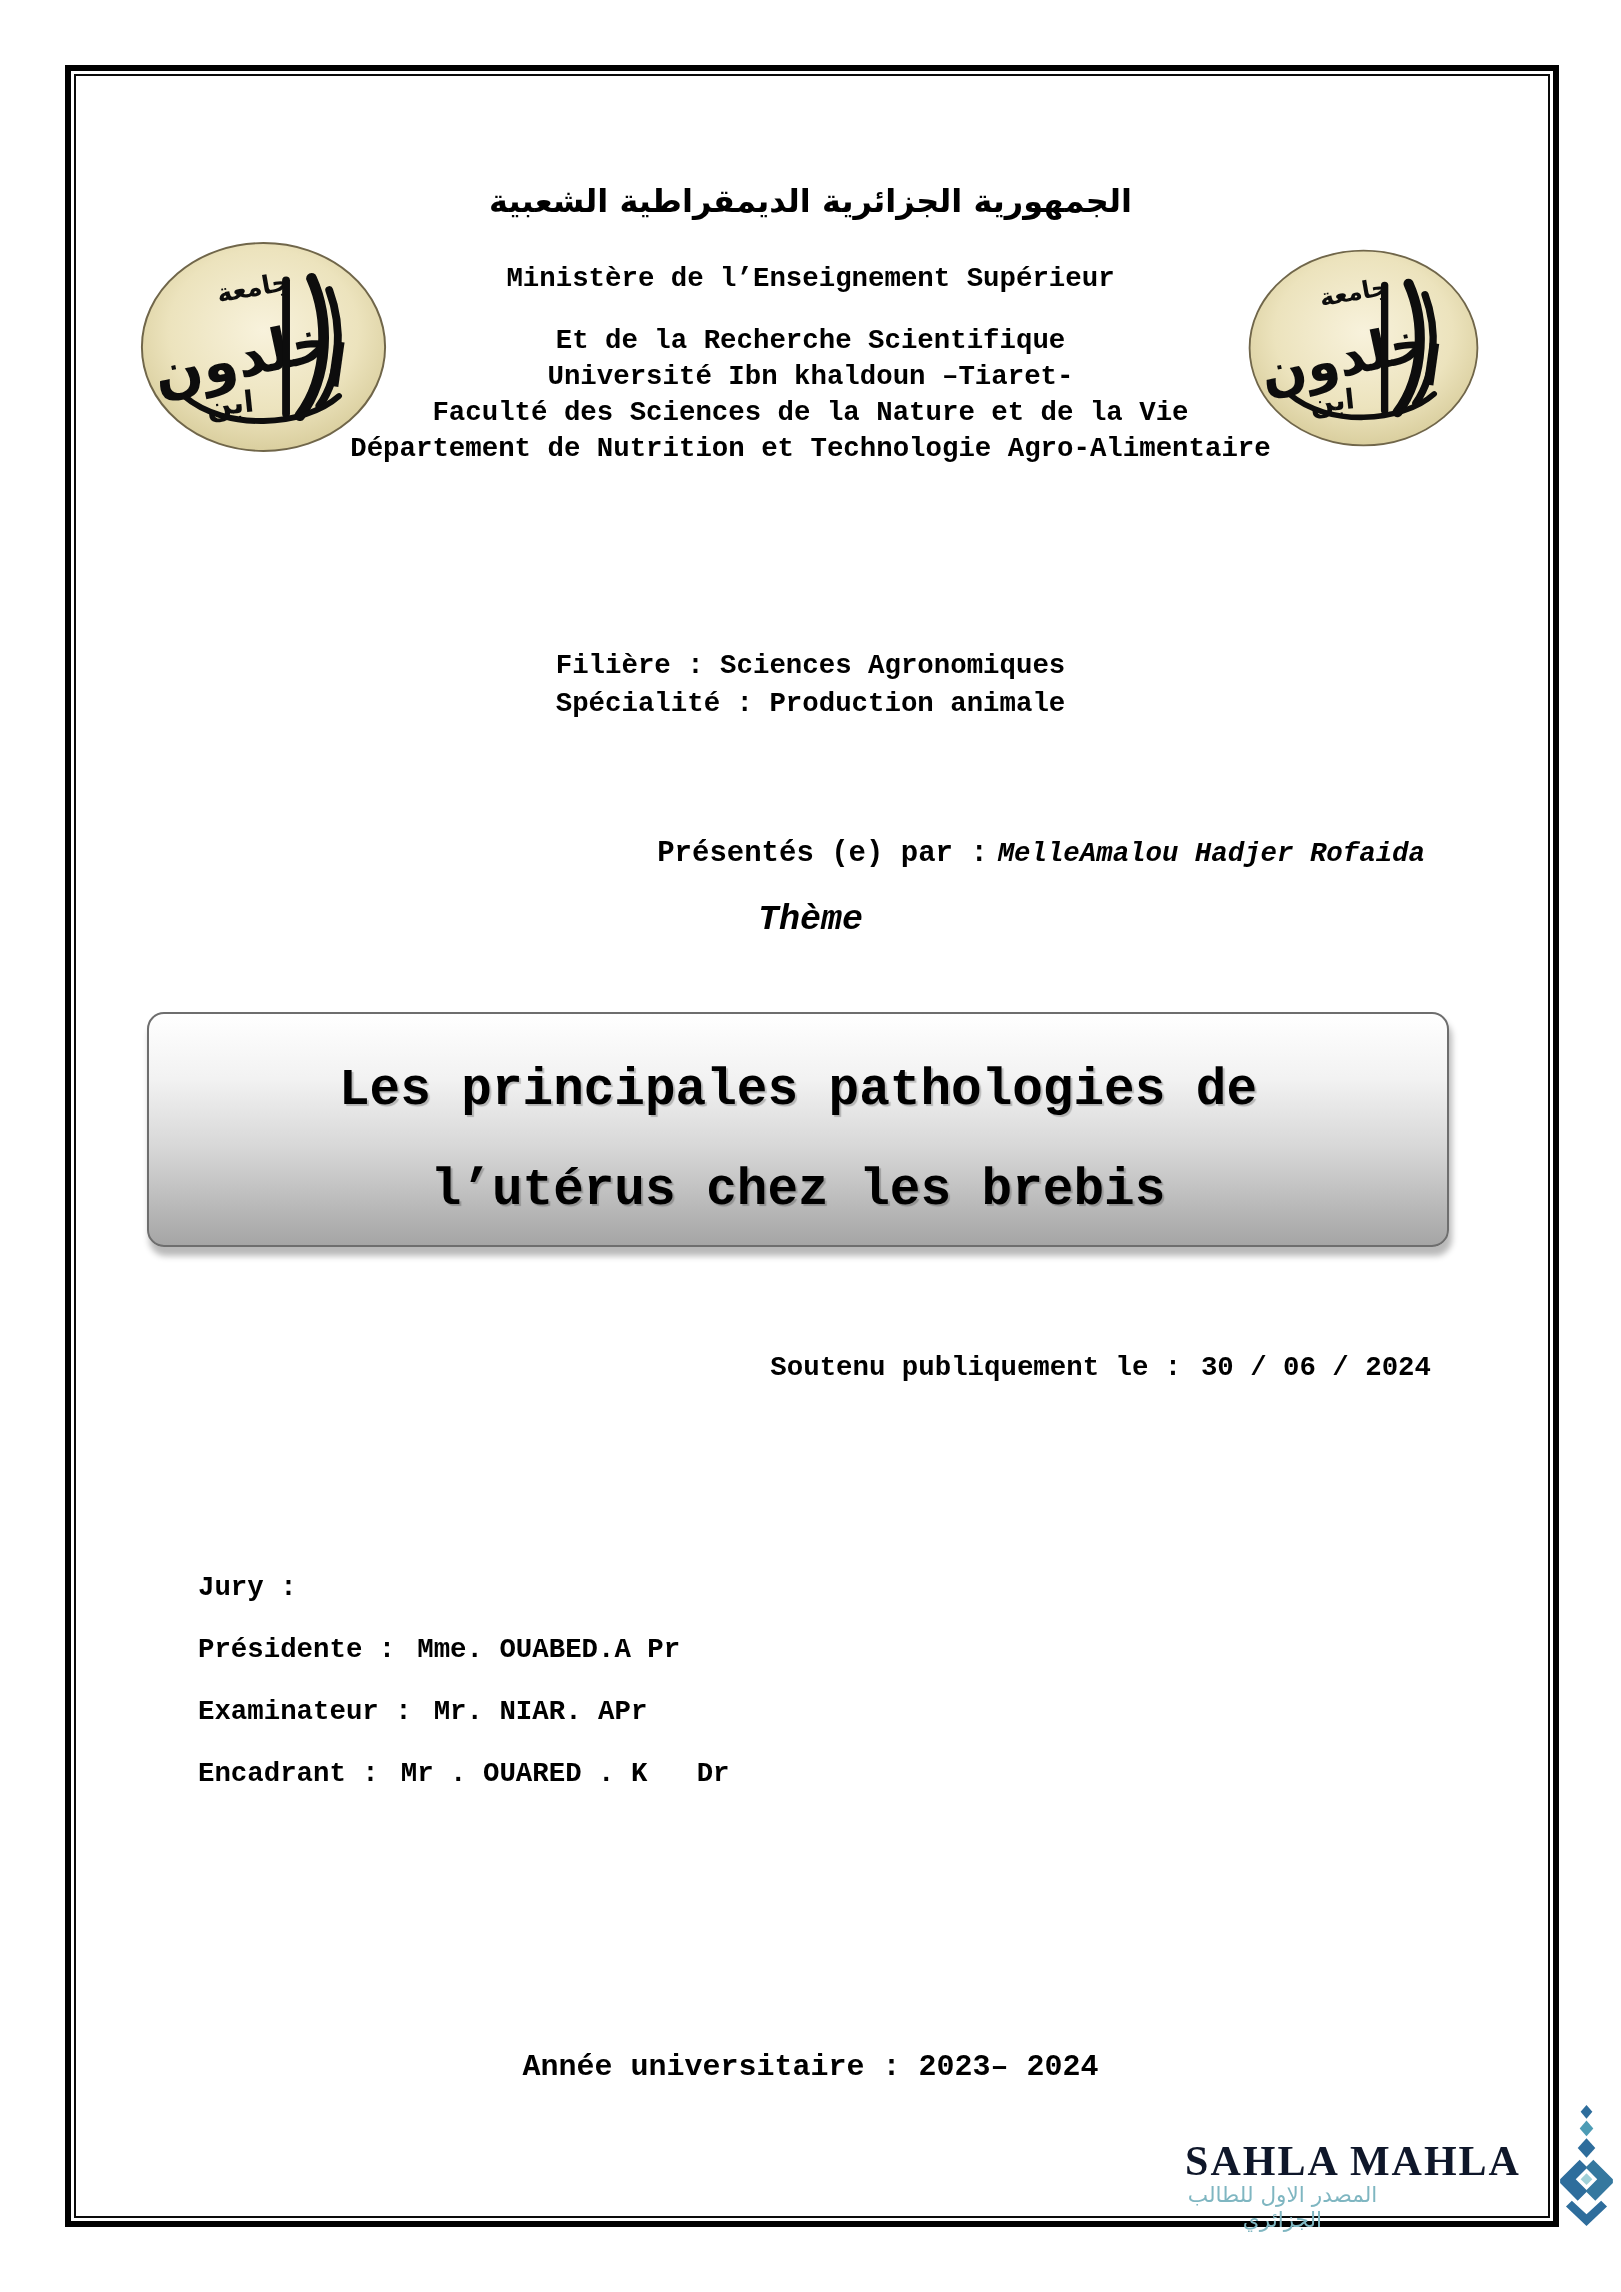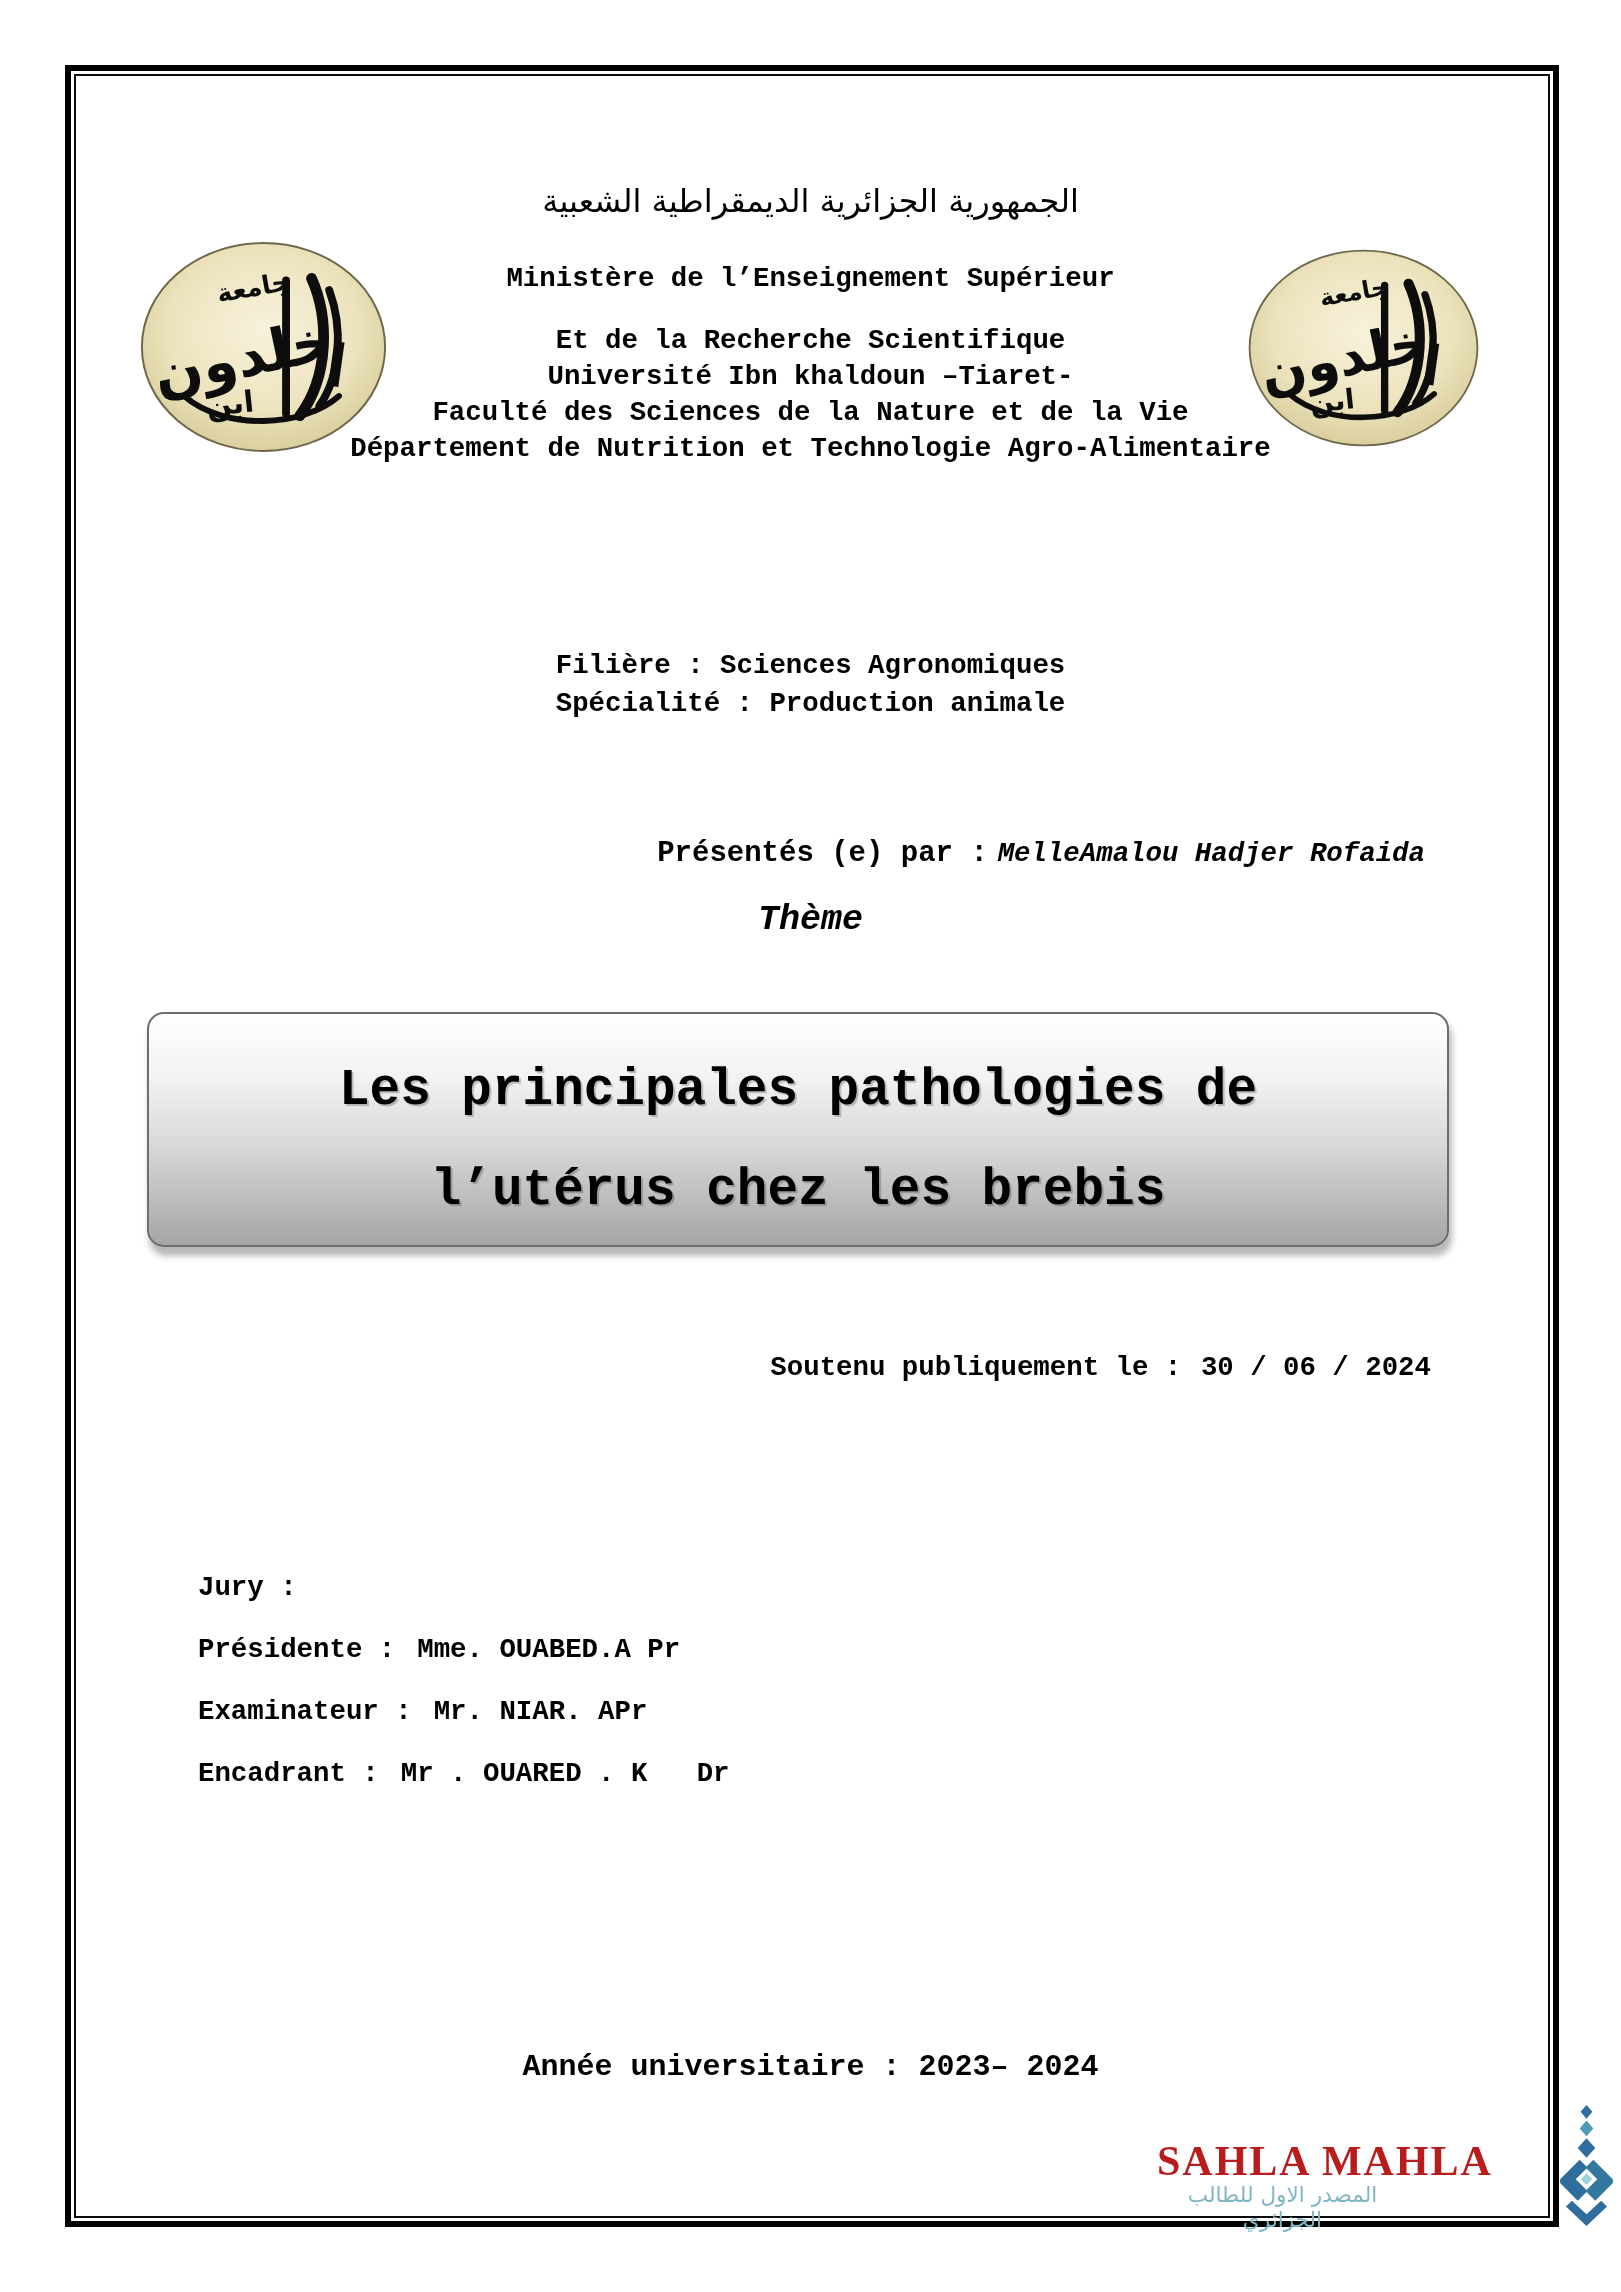--- a/index.html
+++ b/index.html
@@ -10,21 +10,21 @@
   
   .frame{
     position:absolute;left:65px;top:65px;width:1494px;height:2162px;
     border:6.9px solid #000;box-sizing:border-box;
   }
   .frame-inner{
     position:absolute;inset:2.9px;border:2px solid #0a0a0a;
   }
   [data-bind]{white-space:pre-wrap;font-family:Liberation Mono, monospace;}
   .abs{position:absolute;left:78px;right:78px;text-align:center;}
-  .arabic-title{top:182px;font-family:"DejaVu Sans",sans-serif;font-size:32px;font-weight:normal;direction:rtl;}
+  .arabic-title{top:182px;font-family:"DejaVu Sans",sans-serif;font-size:32px;font-weight:bold;direction:rtl;}
   .ministry1{top:263px;font-size:27.4px;font-weight:bold;}
   .header-block{top:323px;font-size:27.4px;font-weight:bold;line-height:36px;}
   .memoir-title{top:537px;font-size:39px;font-weight:bold;}
   .degree-block{top:647px;font-size:27.4px;font-weight:bold;line-height:38px;}
   .presented{top:835px;left:78px;right:196px;text-align:right;font-size:29px;font-weight:bold;}
   .presented .name{font-style:italic;font-size:27.4px;margin-left:9.8px;}
   .theme-label{top:900px;font-size:35px;font-weight:bold;font-style:italic;}
   .theme-box{
     position:absolute;left:147px;top:1012px;width:1302px;height:235px;box-sizing:border-box;
     border:2.9px solid #6e6e6e;border-radius:17px;
@@ -35,23 +35,23 @@
   .theme-box .line{font-size:51px;font-weight:bold;line-height:100px;text-shadow:2px 2px 1px rgba(0,0,0,0.22);}
   .defense{top:1351px;left:78px;right:190px;text-align:right;font-size:27.4px;font-weight:bold;}
   .defense .date{margin-left:19.6px;}
   .jury{position:absolute;left:198px;top:1558px;font-size:27.4px;font-weight:bold;line-height:60px;text-align:left;}
   .jury .name{margin-left:22px;}
   .academic-year{top:2050px;font-size:30px;font-weight:bold;}
   .seal{position:absolute;}
   .seal-left{left:137px;top:239px;}
   .seal-right{left:1245px;top:245px;}
   .wm-brand{
-    position:absolute;left:1157px;top:2137px;width:392px;
+    position:absolute;left:1157px;top:2137px;width:392px;text-align:center;
     font-family:"Liberation Serif",serif;font-weight:bold;font-size:42px;letter-spacing:2px;
-    color:#b91c1c;
+    color:#0f172a;
   }
   .wm-tagline{
     position:absolute;left:1155px;top:2182px;width:255px;text-align:center;direction:rtl;
     font-family:"DejaVu Sans",sans-serif;font-size:21.6px;color:#7fb6c1;
   }
   .wm-mark{position:absolute;left:1551px;top:2103px;z-index:5;}
 </style>
 </head>
 <body>
 

